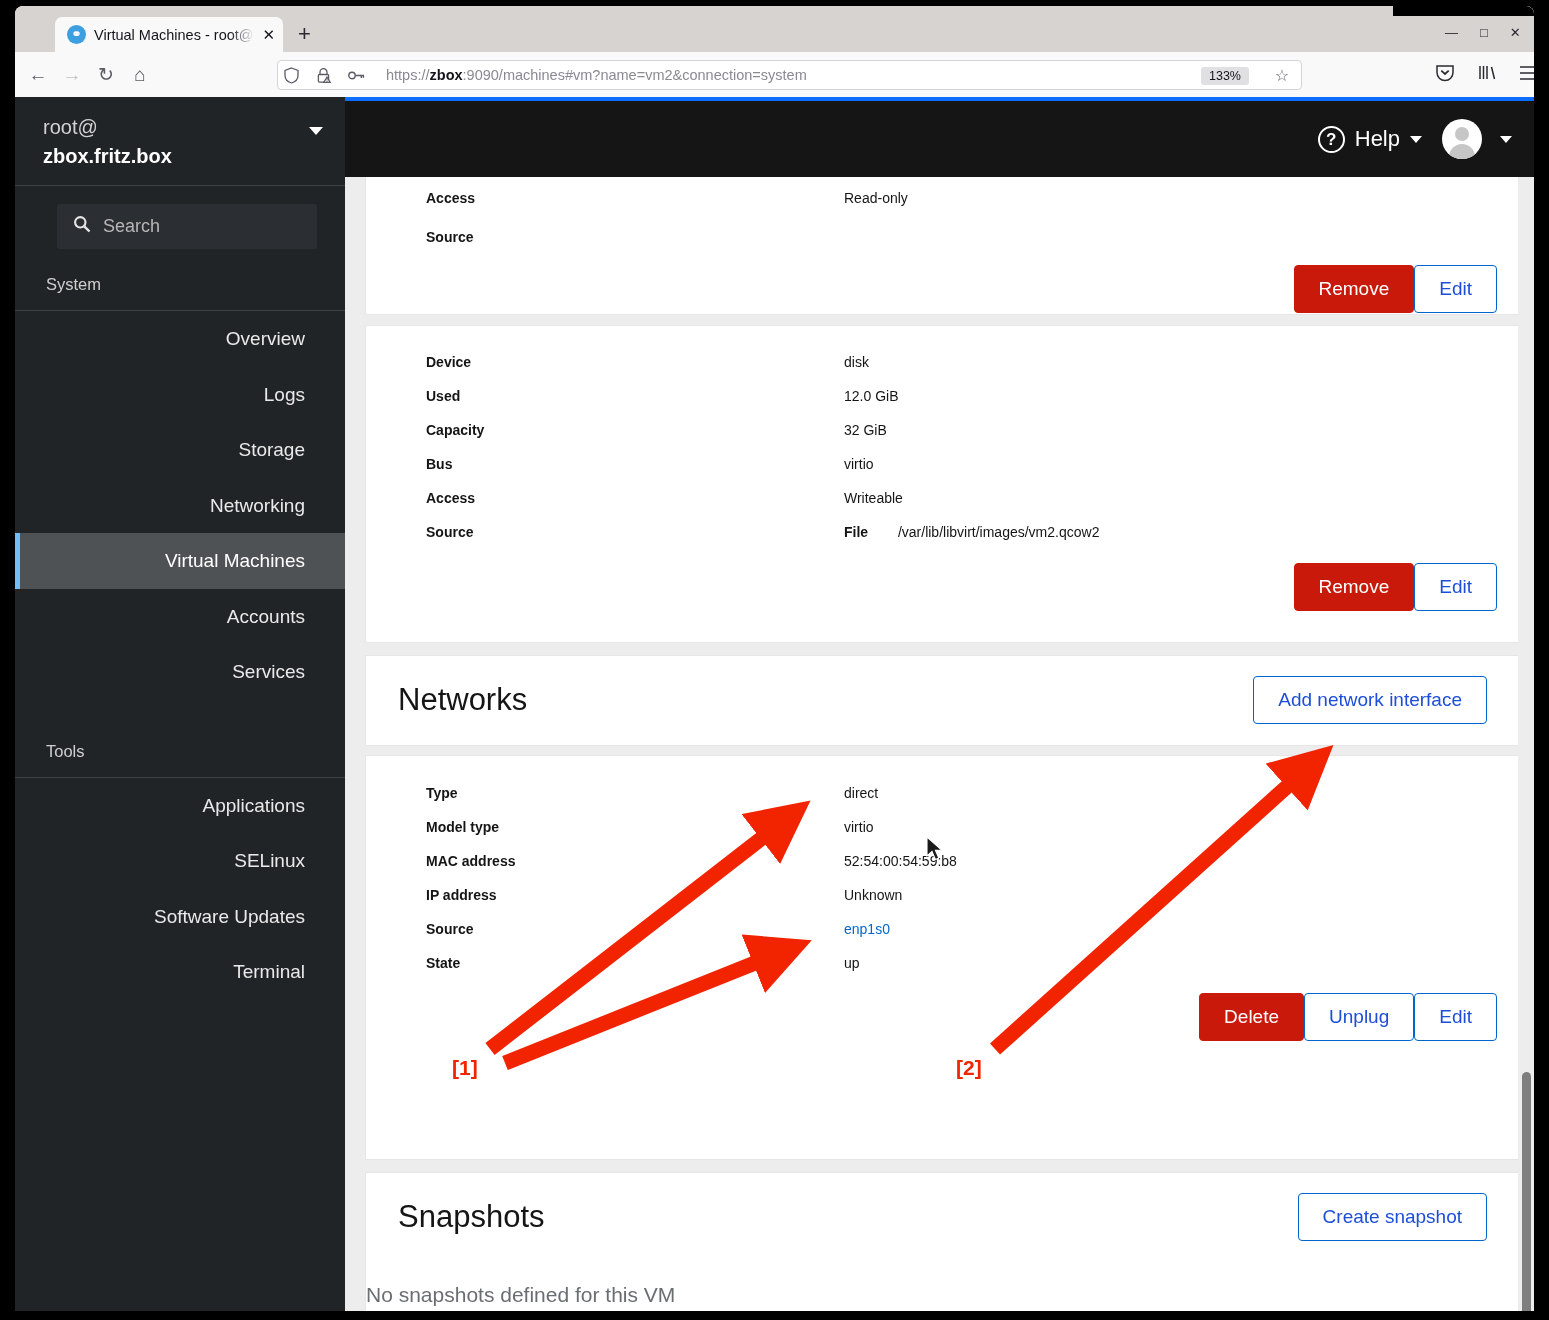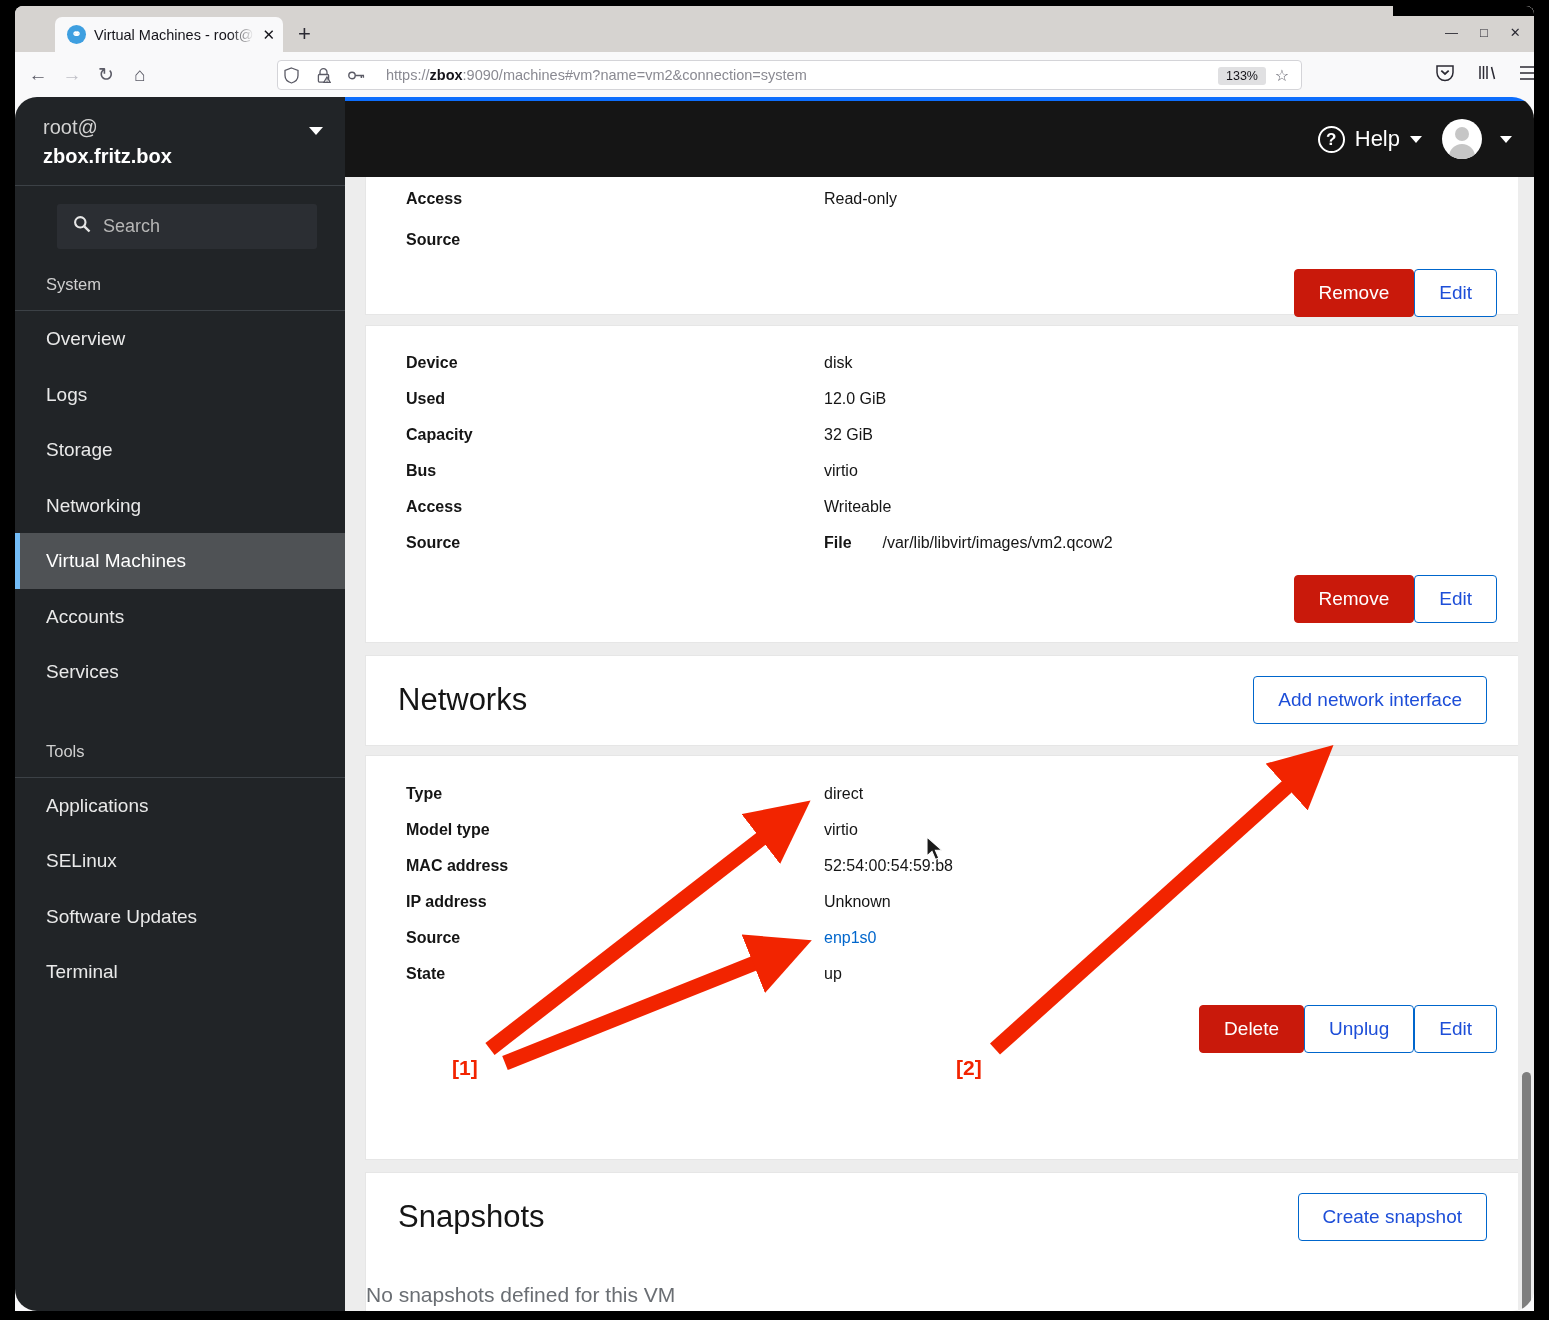--- a/index.html
+++ b/index.html
@@ -91,38 +91,37 @@
   .url-shield, .url-lock, .url-key {
     color: #5b5b66; font-size: 14px; line-height: 1; display: flex; align-items: center;
   }
   .url-text {
     font-size: 14.5px; color: #8a8a92; white-space: nowrap;
     margin-left: 4px;
   }
   .url-text b { color: #15141a; font-weight: 700; }
   .url-text .dim { color: #8a8a92; }
   .zoom-badge {
-    position: absolute; right: 35px; top: 6px;
+    position: absolute; right: 52px; top: 6px;
     background: #e0e0e2; color: #15141a;
     font-size: 12.5px; padding: 2px 8px; border-radius: 3px;
   }
   .url-star { position: absolute; right: 12px; top: 5px; font-size: 16px; color: #5b5b66; }
   .nav-right {
     position: absolute; left: 1420px; top: 57px;
     display: flex; gap: 22px; align-items: center;
     font-size: 17px; color: #2b2a33;
   }
 
   
   .page {
     position: absolute; left: 0; top: 91px;
     width: 1519px; height: 1214px;
     background: #ededed;
     overflow: hidden;
-    border-radius: 22px;
   }
   .blue-line {
     position: absolute; left: 330px; top: 0; width: 1189px; height: 4px;
     background: #0d6efd;
   }
 
   
   .sidebar {
     position: absolute; left: 0; top: 0; width: 330px; height: 1214px;
     background: #212427;
@@ -156,20 +155,21 @@
   .sb-group {
     font-size: 16.5px; color: #cfcfcf;
     padding: 12px 28px 16px 31px;
     border-bottom: 1px solid #3c4146;
   }
   .sb-item {
     font-size: 19px; color: #e9e9e9;
     padding: 14px 40px 14px 31px;
     position: relative;
     line-height: 1.45;
+    text-align: right;
   }
   .sb-item.active {
     background: #4f5255;
     color: #fff;
   }
   .sb-item.active::before {
     content: ""; position: absolute; left: 0; top: 0; bottom: 0;
     width: 5px; background: #73bcf7;
   }
   .sb-gap { height: 30px; }
@@ -222,22 +222,23 @@
     position: absolute;
     left: 20px; width: 1155px;
     background: #fff;
     border: 1px solid #e6e6e6;
     border-top: none;
   }
   .card.with-top { border-top: 1px solid #e6e6e6; }
 
   .row {
     display: flex;
-    font-size: 16px;
+    font-size: 14px;
     line-height: 1;
+    margin-left: 20px;
   }
   .row .lab {
     width: 458px; flex: 0 0 458px;
     font-weight: 700; color: #151515;
     padding-left: 40px;
   }
   .row .val { color: #151515; }
   .row .val a { color: #06c; text-decoration: none; }
   .row .sub-lab { font-weight: 700; color: #151515; }
 

